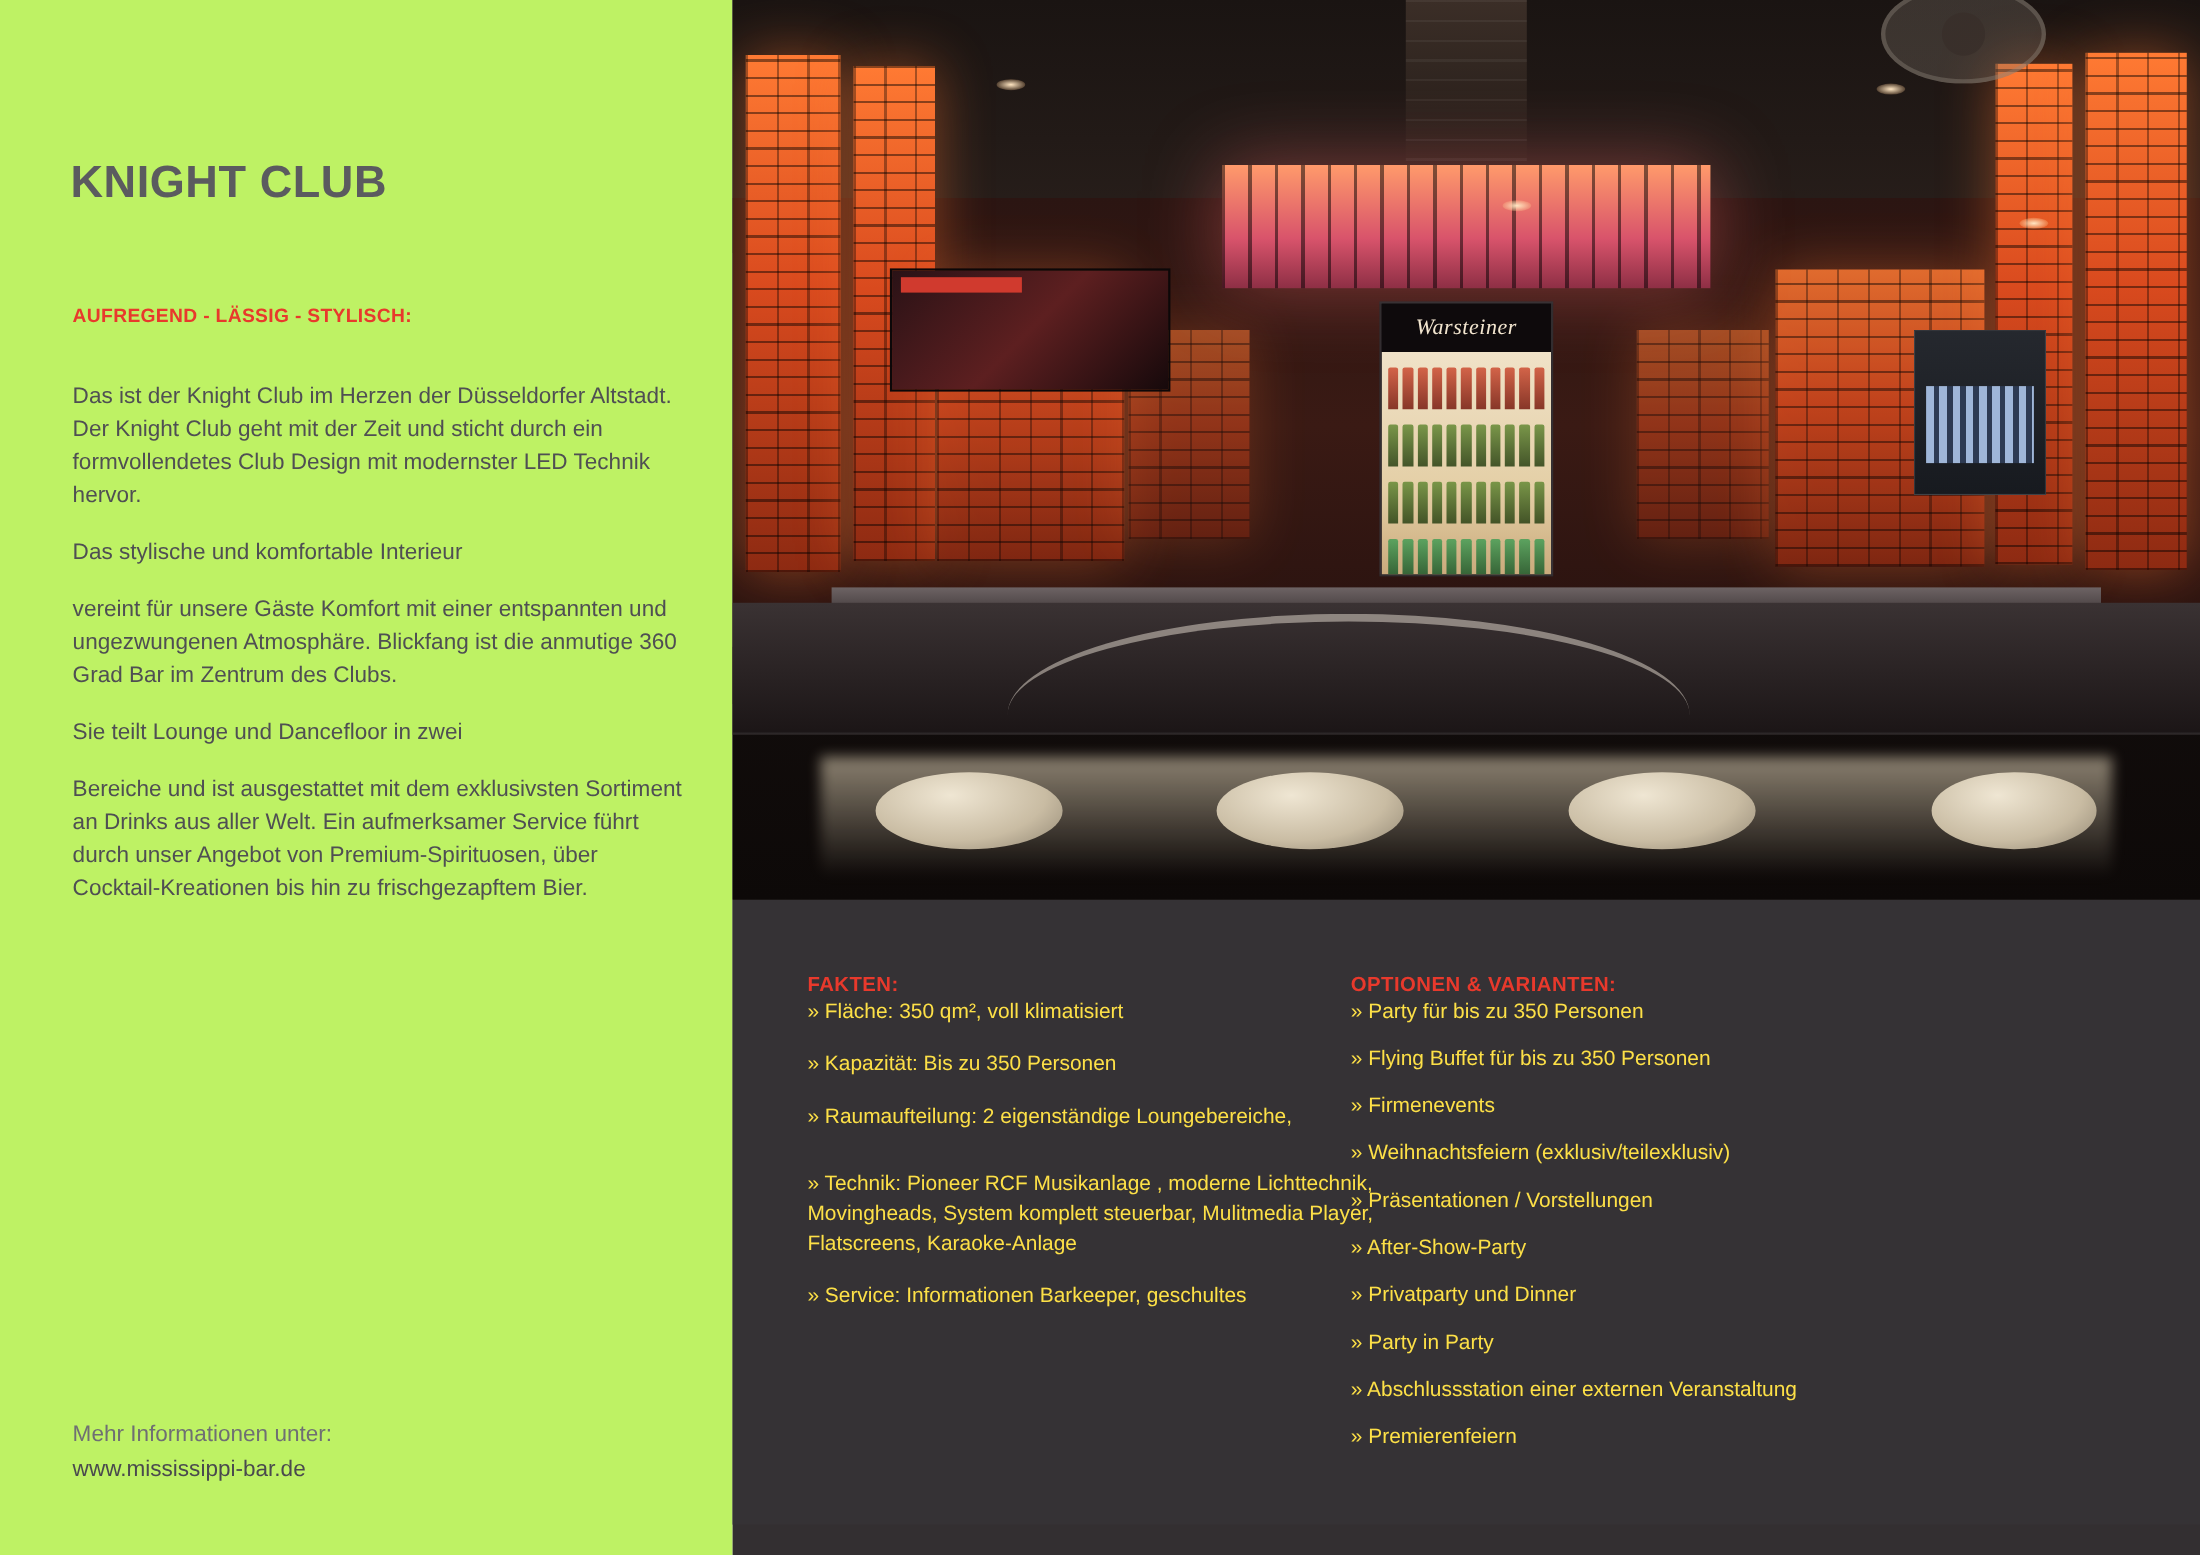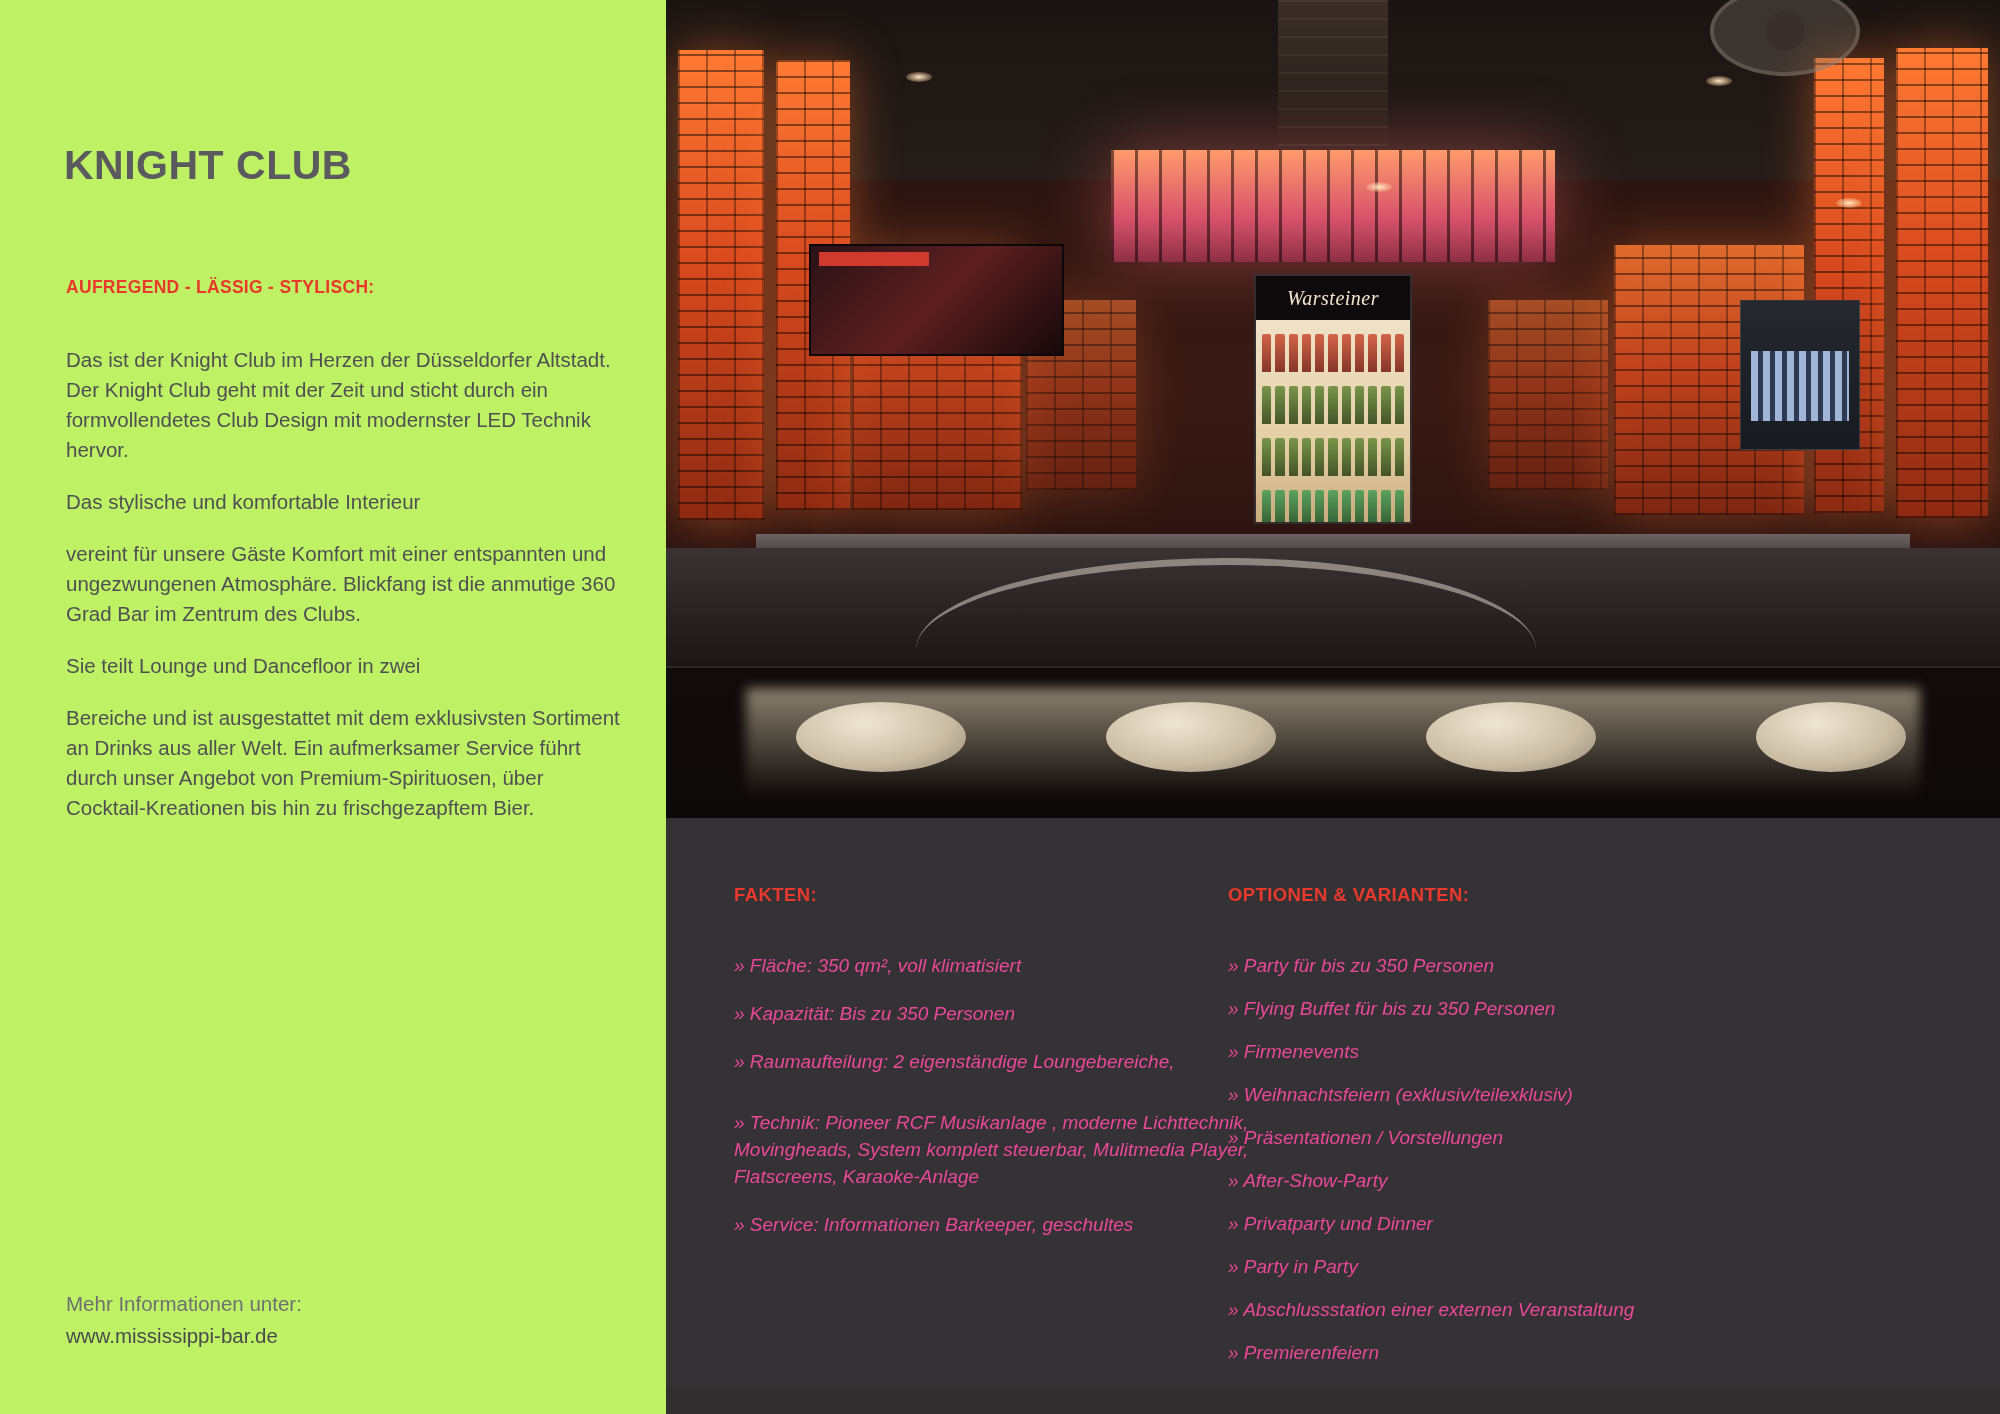--- a/index.html
+++ b/index.html
@@ -241,21 +241,21 @@
   }
   .facts-left {
     position: absolute;
     left: 68px; top: 66px; width: 560px;
   }
   .facts-right {
     position: absolute;
     left: 560px; top: 66px; width: 620px;
   }
   .facts-right.shift { left: 562px; }
-  .item-list { margin-top: 46px; color: #ec4899; font-size: 19px; line-height: 27px; font-style: italic; }
+  .item-list { color: #fde047; font-size: 19px; line-height: 27px; }
   .item-list li { list-style: none; margin-bottom: 21px; }
   .item-list li .cont { display: block; padding-left: 14px; }
   .facts-right .item-list li { margin-bottom: 16px; }
   .gap-top { margin-top: 34px; }
 </style>
 </head>
 <body>
 
 <div class="page">
 

